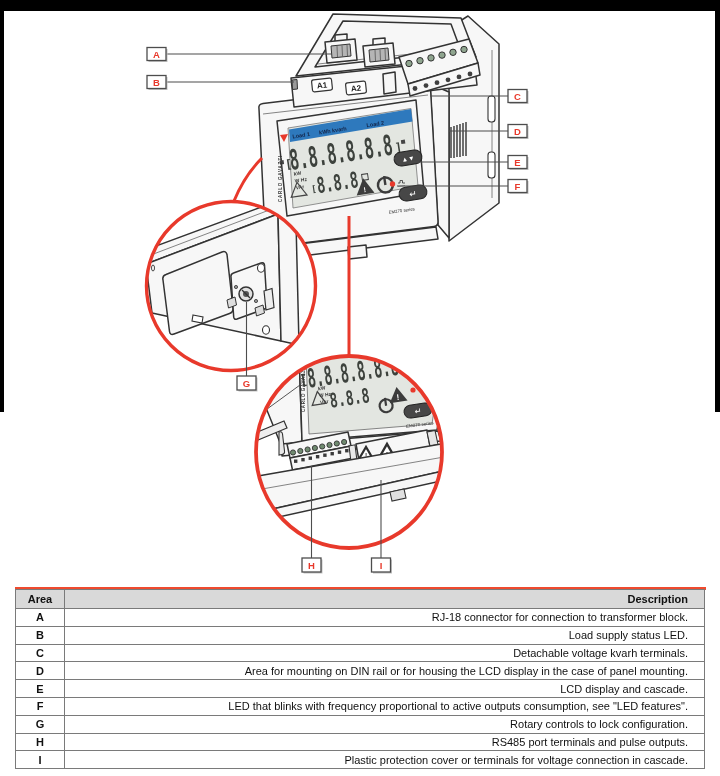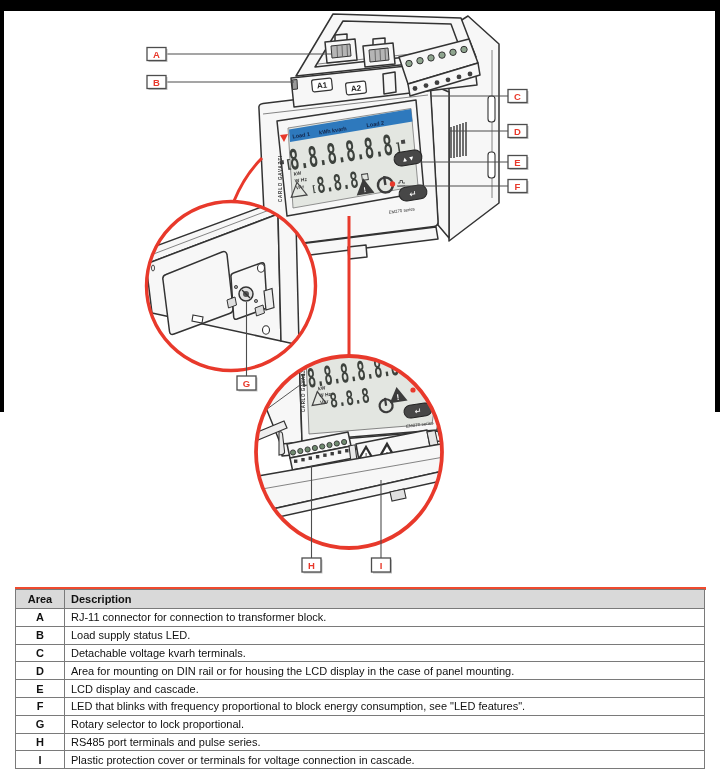--- a/index.html
+++ b/index.html
@@ -21,21 +21,21 @@
   .redline{stroke:#e8392b;fill:none;}
   .bandtxt{font-size:5.5px;font-weight:bold;fill:#14264a;}
   .unittxt{font-size:5px;font-weight:bold;fill:#3a3a3a;}
   .doc-table{position:absolute;left:15px;top:589px;width:690px;border-collapse:collapse;
              font-size:11px;color:#111;table-layout:fixed;}
   .doc-table th,.doc-table td{border:1px solid #7a7a7a;line-height:1.1;overflow:hidden;white-space:nowrap;}
   .doc-table thead th{background:#d9d9d9;height:16px;font-weight:bold;}
   .doc-table .col-area{width:46px;text-align:center;}
   .doc-table td{height:14.8px;background:#fff;}
   .doc-table td.area-cell{text-align:center;font-weight:bold;}
-  .doc-table th.desc-h,.doc-table td.desc-cell{text-align:left;padding:0 6px;}
+  .doc-table th.desc-h,.doc-table td.desc-cell{text-align:right;padding:0 16px;}
   .red-top{position:absolute;left:15px;top:587px;width:691px;height:3px;background:#ef4a2e;}
 </style>
 </head>
 <body>
 
 <div class="screen">
   <div class="bar bar-top"></div>
   <div class="bar bar-left"></div>
   <div class="bar bar-right"></div>
 
@@ -349,49 +349,49 @@
   <table class="doc-table">
     <thead>
       <tr>
         <th class="col-area">Area</th>
         <th class="desc-h">Description</th>
       </tr>
     </thead>
     <tbody>
       <tr>
         <td class="area-cell">A</td>
-        <td class="desc-cell">RJ-11 connector for connection to transformer block.</td>
+        <td class="desc-cell">RJ-18 connector for connection to transformer block.</td>
       </tr>
       <tr>
         <td class="area-cell">B</td>
         <td class="desc-cell">Load supply status LED.</td>
       </tr>
       <tr>
         <td class="area-cell">C</td>
         <td class="desc-cell">Detachable voltage kvarh terminals.</td>
       </tr>
       <tr>
         <td class="area-cell">D</td>
         <td class="desc-cell">Area for mounting on DIN rail or for housing the LCD display in the case of panel mounting.</td>
       </tr>
       <tr>
         <td class="area-cell">E</td>
         <td class="desc-cell">LCD display and cascade.</td>
       </tr>
       <tr>
         <td class="area-cell">F</td>
-        <td class="desc-cell">LED that blinks with frequency proportional to block energy consumption, see "LED features".</td>
+        <td class="desc-cell">LED that blinks with frequency proportional to active outputs consumption, see "LED features".</td>
       </tr>
       <tr>
         <td class="area-cell">G</td>
-        <td class="desc-cell">Rotary selector to lock proportional.</td>
+        <td class="desc-cell">Rotary controls to lock configuration.</td>
       </tr>
       <tr>
         <td class="area-cell">H</td>
-        <td class="desc-cell">RS485 port terminals and pulse series.</td>
+        <td class="desc-cell">RS485 port terminals and pulse outputs.</td>
       </tr>
       <tr>
         <td class="area-cell">I</td>
         <td class="desc-cell">Plastic protection cover or terminals for voltage connection in cascade.</td>
       </tr>
     </tbody>
   </table>
 </div>
 
 </body></html>

